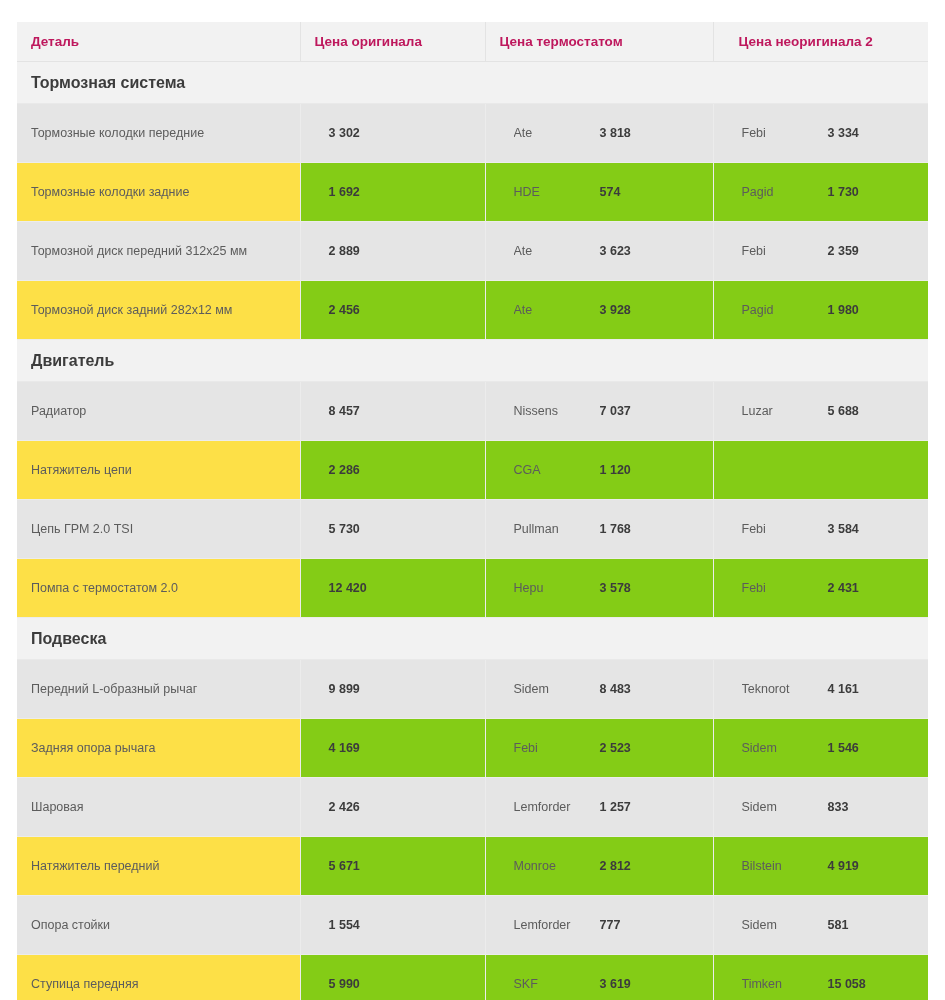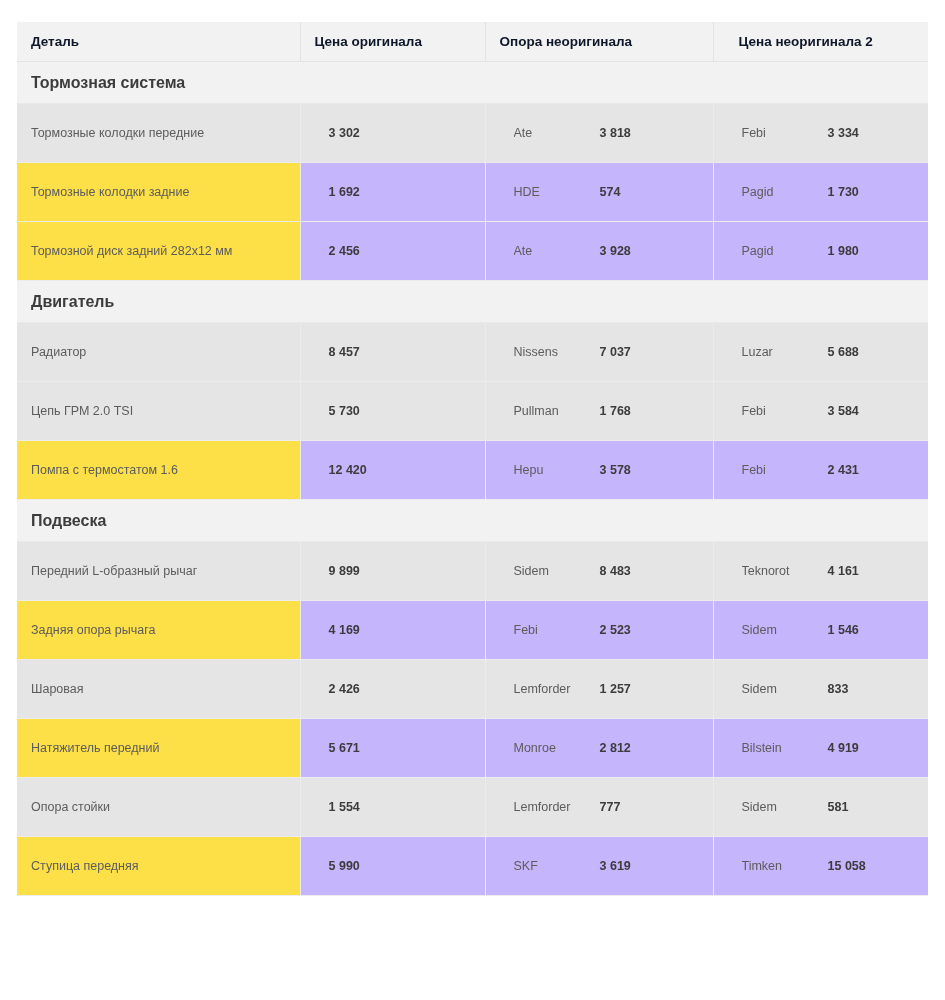--- a/index.html
+++ b/index.html
@@ -29,21 +29,21 @@
   }
   table.price-table col.c-part   { width: 283px; }
   table.price-table col.c-orig   { width: 185px; }
   table.price-table col.c-aft1   { width: 228px; }
   table.price-table col.c-aft2   { width: 215px; }
 
   thead th {
     background: #f2f2f2;
     font-size: 13.5px;
     font-weight: bold;
-    color: #0f172a;
+    color: #be185d;
     text-align: left;
     padding: 12px 14px;
     border-bottom: 1px solid #e3e3e3;
     border-right: 1px solid #e3e3e3;
     white-space: nowrap;
   }
   thead th:last-child { border-right: none; padding-left: 25px; }
 
   tr.group-row td {
     background: #f2f2f2;
@@ -69,21 +69,21 @@
   tr.item-row td:last-child { border-right: none; }
   tr.item-row.alt td { background: #fde047; }
 
   td.price-cell {
     position: relative;
     padding: 0;
     border-bottom: 1px solid #ececec;
     border-right: 1px solid #ececec;
     background: #ffffff;
   }
-  tr.item-row.alt td.price-cell { background: #c4b5fd; }
+  tr.item-row.alt td.price-cell { background: #84cc16; }
   td.price-cell:last-child { border-right: none; }
   .pc-inner {
     display: flex;
     align-items: flex-start;
     padding: 11px 14px;
     font-size: 12.5px;
   }
   .brand {
     color: #5c5c5c;
     flex: 0 0 auto;
@@ -111,21 +111,21 @@
     <colgroup>
       <col class="c-part">
         <col class="c-orig">
         <col class="c-aft1">
         <col class="c-aft2">
     </colgroup>
     <thead>
       <tr>
         <th>Деталь</th>
         <th>Цена оригинала</th>
-        <th>Опора неоригинала</th>
+        <th>Цена термостатом</th>
         <th>Цена неоригинала 2</th>
       </tr>
     </thead>
     <tbody id="table-body">
         <tr class="group-row">
           <td colspan="4">Тормозная система</td>
         </tr>
         <tr class="item-row">
           <td>Тормозные колодки передние</td>
           <td class="price-cell orig-cell">
@@ -159,20 +159,40 @@
               <span class="amount">574</span>
             </div>
           </td>
           <td class="price-cell">
             <div class="pc-inner">
               <span class="brand">Pagid</span>
               <span class="amount">1 730</span>
             </div>
           </td>
         </tr>
+        <tr class="item-row">
+          <td>Тормозной диск передний 312х25 мм</td>
+          <td class="price-cell orig-cell">
+            <div class="pc-inner">
+              <span class="amount only">2 889</span>
+            </div>
+          </td>
+          <td class="price-cell">
+            <div class="pc-inner">
+              <span class="brand">Ate</span>
+              <span class="amount">3 623</span>
+            </div>
+          </td>
+          <td class="price-cell">
+            <div class="pc-inner">
+              <span class="brand">Febi</span>
+              <span class="amount">2 359</span>
+            </div>
+          </td>
+        </tr>
         <tr class="item-row alt">
           <td>Тормозной диск задний 282х12 мм</td>
           <td class="price-cell orig-cell">
             <div class="pc-inner">
               <span class="amount only">2 456</span>
             </div>
           </td>
           <td class="price-cell">
             <div class="pc-inner">
               <span class="brand">Ate</span>
@@ -202,20 +222,40 @@
               <span class="amount">7 037</span>
             </div>
           </td>
           <td class="price-cell">
             <div class="pc-inner">
               <span class="brand">Luzar</span>
               <span class="amount">5 688</span>
             </div>
           </td>
         </tr>
+        <tr class="item-row alt">
+          <td>Натяжитель цепи</td>
+          <td class="price-cell orig-cell">
+            <div class="pc-inner">
+              <span class="amount only">2 286</span>
+            </div>
+          </td>
+          <td class="price-cell">
+            <div class="pc-inner">
+              <span class="brand">CGA</span>
+              <span class="amount">1 120</span>
+            </div>
+          </td>
+          <td class="price-cell">
+            <div class="pc-inner">
+              <span class="brand"></span>
+              <span class="amount"></span>
+            </div>
+          </td>
+        </tr>
         <tr class="item-row">
           <td>Цепь  ГРМ 2.0 TSI</td>
           <td class="price-cell orig-cell">
             <div class="pc-inner">
               <span class="amount only">5 730</span>
             </div>
           </td>
           <td class="price-cell">
             <div class="pc-inner">
               <span class="brand">Pullman</span>
@@ -223,21 +263,21 @@
             </div>
           </td>
           <td class="price-cell">
             <div class="pc-inner">
               <span class="brand">Febi</span>
               <span class="amount">3 584</span>
             </div>
           </td>
         </tr>
         <tr class="item-row alt">
-          <td>Помпа с термостатом 1.6</td>
+          <td>Помпа с термостатом 2.0</td>
           <td class="price-cell orig-cell">
             <div class="pc-inner">
               <span class="amount only">12 420</span>
             </div>
           </td>
           <td class="price-cell">
             <div class="pc-inner">
               <span class="brand">Hepu</span>
               <span class="amount">3 578</span>
             </div>

